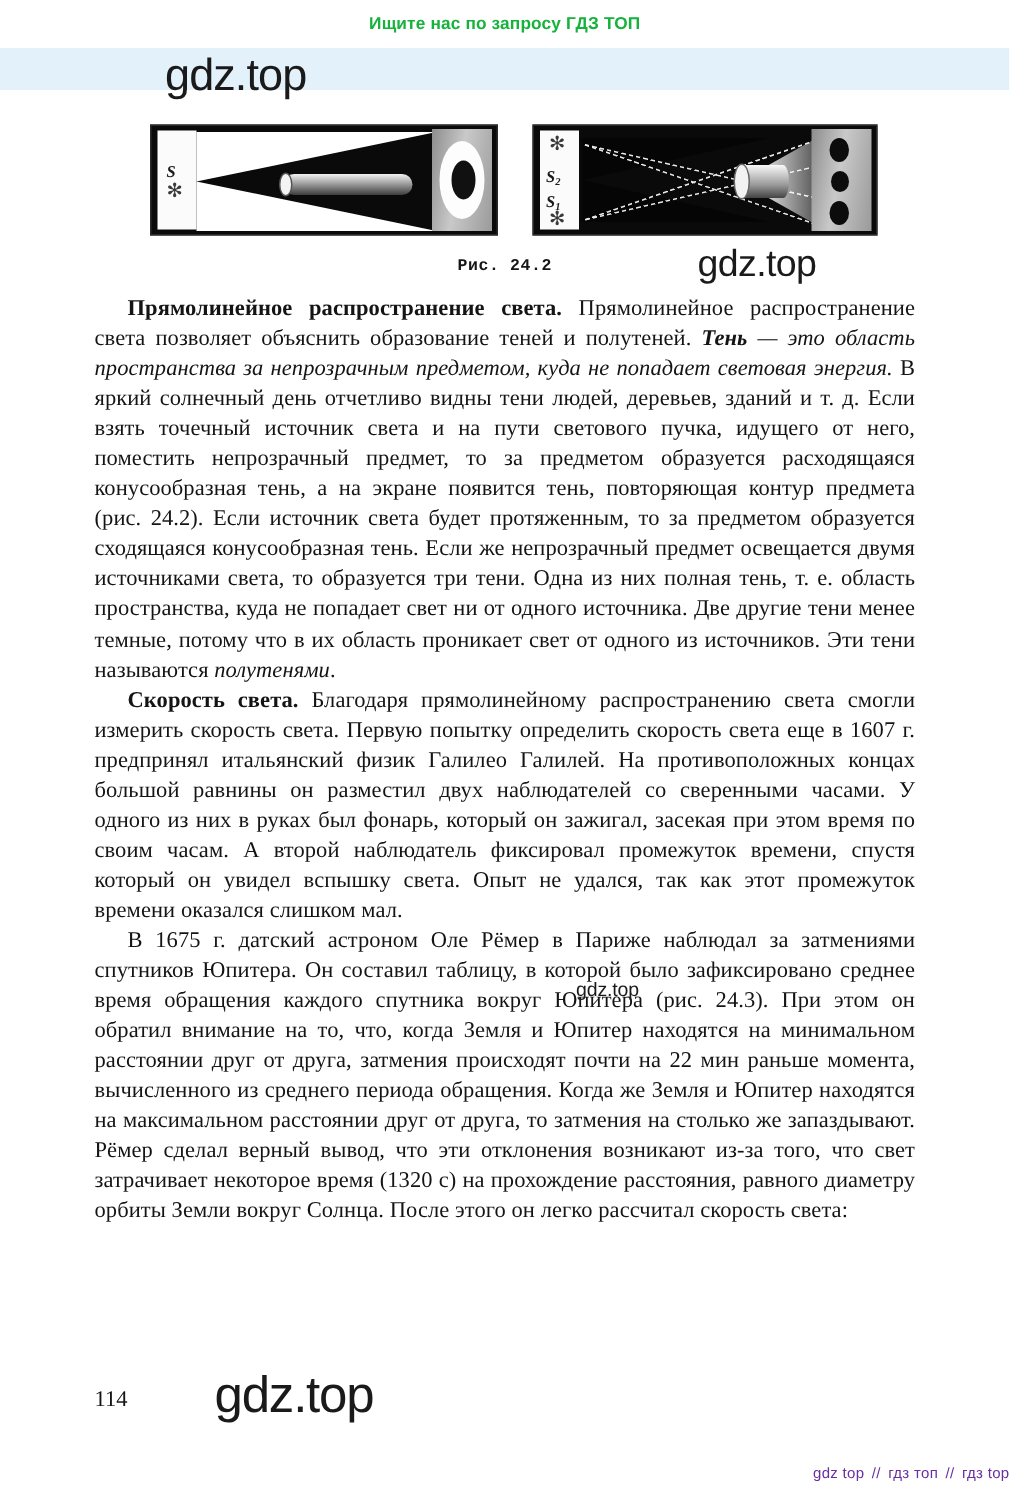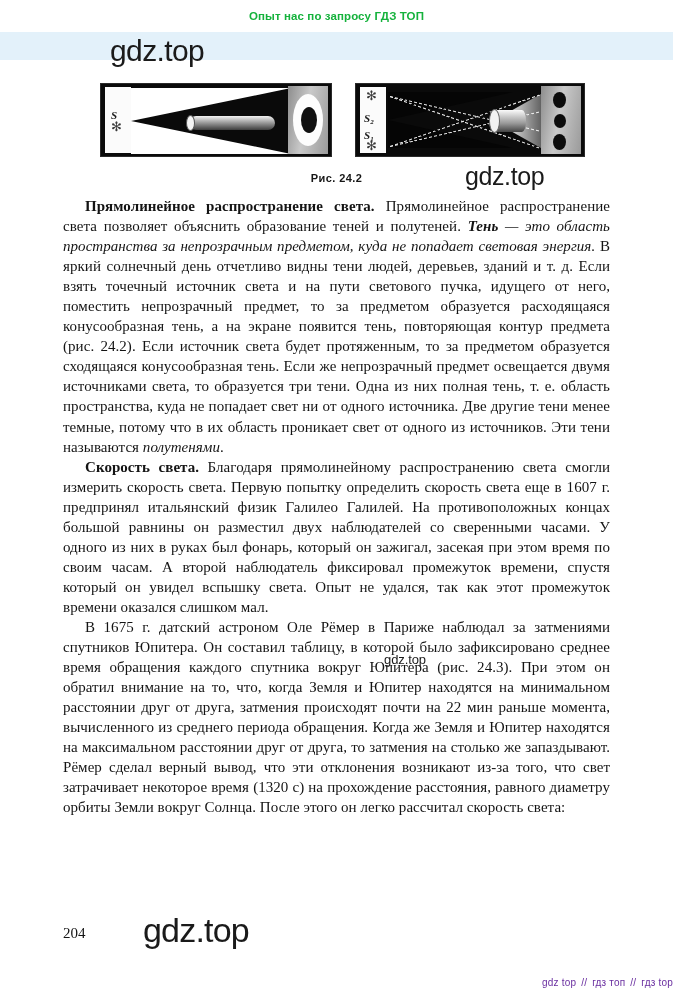--- a/index.html
+++ b/index.html
@@ -238,21 +238,21 @@
     background: #0c0c0c;
   }
 
   
   .fig-caption {
     position: absolute;
     top: 172px;
     left: 0;
     width: 673px;
     text-align: center;
-    font-family: Liberation Sans, sans-serif;
+    font-family: Liberation Mono, monospace;
     font-weight: 700;
     font-size: 11px;
     letter-spacing: 0.4px;
     color: #161616;
   }
 
   
   .wm {
     position: absolute;
     font-family: "Liberation Sans", sans-serif;
@@ -306,21 +306,21 @@
     font-family: "Liberation Sans", sans-serif;
     font-size: 10px;
     color: #6a2fa0;
     letter-spacing: 0.2px;
   }
   .footer-links .sep { color: #6a2fa0; padding: 0 2px; }
 </style>
 </head>
 <body>
 
-<div class="promo-line">Опыт нас по запросу ГДЗ ТОП</div>
+<div class="promo-line">Ищите нас по запросу ГДЗ ТОП</div>
 
 <div class="banner-strip"></div>
 <div class="banner-wordmark">gdz.top</div>
 
 <div class="figure-row">
 
   <div class="fig fig-left">
     <div class="cone-light">
       <div class="tri-up"></div>
       <div class="tri-dn"></div>
@@ -374,17 +374,17 @@
 <div class="wm wm-fig">gdz.top</div>
 
 <div class="body-text">
     <p><span class="run-b">Прямолинейное распространение света.</span><span> Прямолинейное распространение света позволяет объяснить образование теней и полутеней. </span><span class="run-bi">Тень</span><span class="run-i"> — это область пространства за непрозрачным предметом, куда не попадает световая энергия.</span><span> В яркий солнечный день отчетливо видны тени людей, деревьев, зданий и т. д. Если взять точечный источник света и на пути светового пучка, идущего от него, поместить непрозрачный  предмет, то за предметом образуется расходящаяся конусообразная тень, а на экране появится тень, повторяющая контур предмета (рис. 24.2). Если источник света будет протяженным, то за предметом образуется сходящаяся конусообразная тень. Если же непрозрачный предмет освещается двумя источниками света, то образуется три тени. Одна из них полная тень, т. е. область пространства, куда не попадает свет ни от одного источника. Две другие тени менее темные, потому что в их область проникает свет от одного из источников. Эти тени называются </span><span class="run-i">полутенями</span><span>.</span></p>
     <p><span class="run-b">Скорость света.</span><span> Благодаря прямолинейному распространению  света смогли измерить скорость света. Первую попытку  определить скорость света еще в 1607 г. предпринял итальянский физик Галилео Галилей. На противоположных концах большой равнины он разместил двух наблюдателей со сверенными часами. У одного из них в руках был фонарь, который он зажигал, засекая при этом время по своим часам. А второй наблюдатель фиксировал промежуток времени, спустя который он увидел вспышку света. Опыт не удался, так как этот промежуток времени оказался слишком мал.</span></p>
     <p><span>В 1675 г. датский астроном Оле Рёмер в Париже наблюдал за затмениями спутников Юпитера.  Он составил таблицу, в которой было зафиксировано среднее время обращения каждого  спутника вокруг Юпитера (рис. 24.3). При этом он обратил внимание на то, что, когда Земля и Юпитер находятся на минимальном  расстоянии друг от друга, затмения происходят почти на 22 мин раньше момента,  вычисленного из среднего периода обращения. Когда же Земля и Юпитер находятся на максимальном расстоянии друг от друга, то затмения на столько же запаздывают. Рёмер сделал верный вывод, что эти отклонения возникают из-за того, что свет затрачивает некоторое время (1320 с) на прохождение расстояния, равного диаметру орбиты Земли вокруг Солнца. После этого он легко рассчитал скорость света:</span></p>
   </div>
 
 <div class="wm wm-mid">gdz.top</div>
 
-<div class="page-number">204</div>
+<div class="page-number">114</div>
 
 <div class="wm wm-bot">gdz.top</div>
 
 <div class="footer-links"><span>gdz top</span><span class="sep"> // </span><span>гдз топ</span><span class="sep"> // </span><span>гдз top</span></div>
 
 </body></html>

